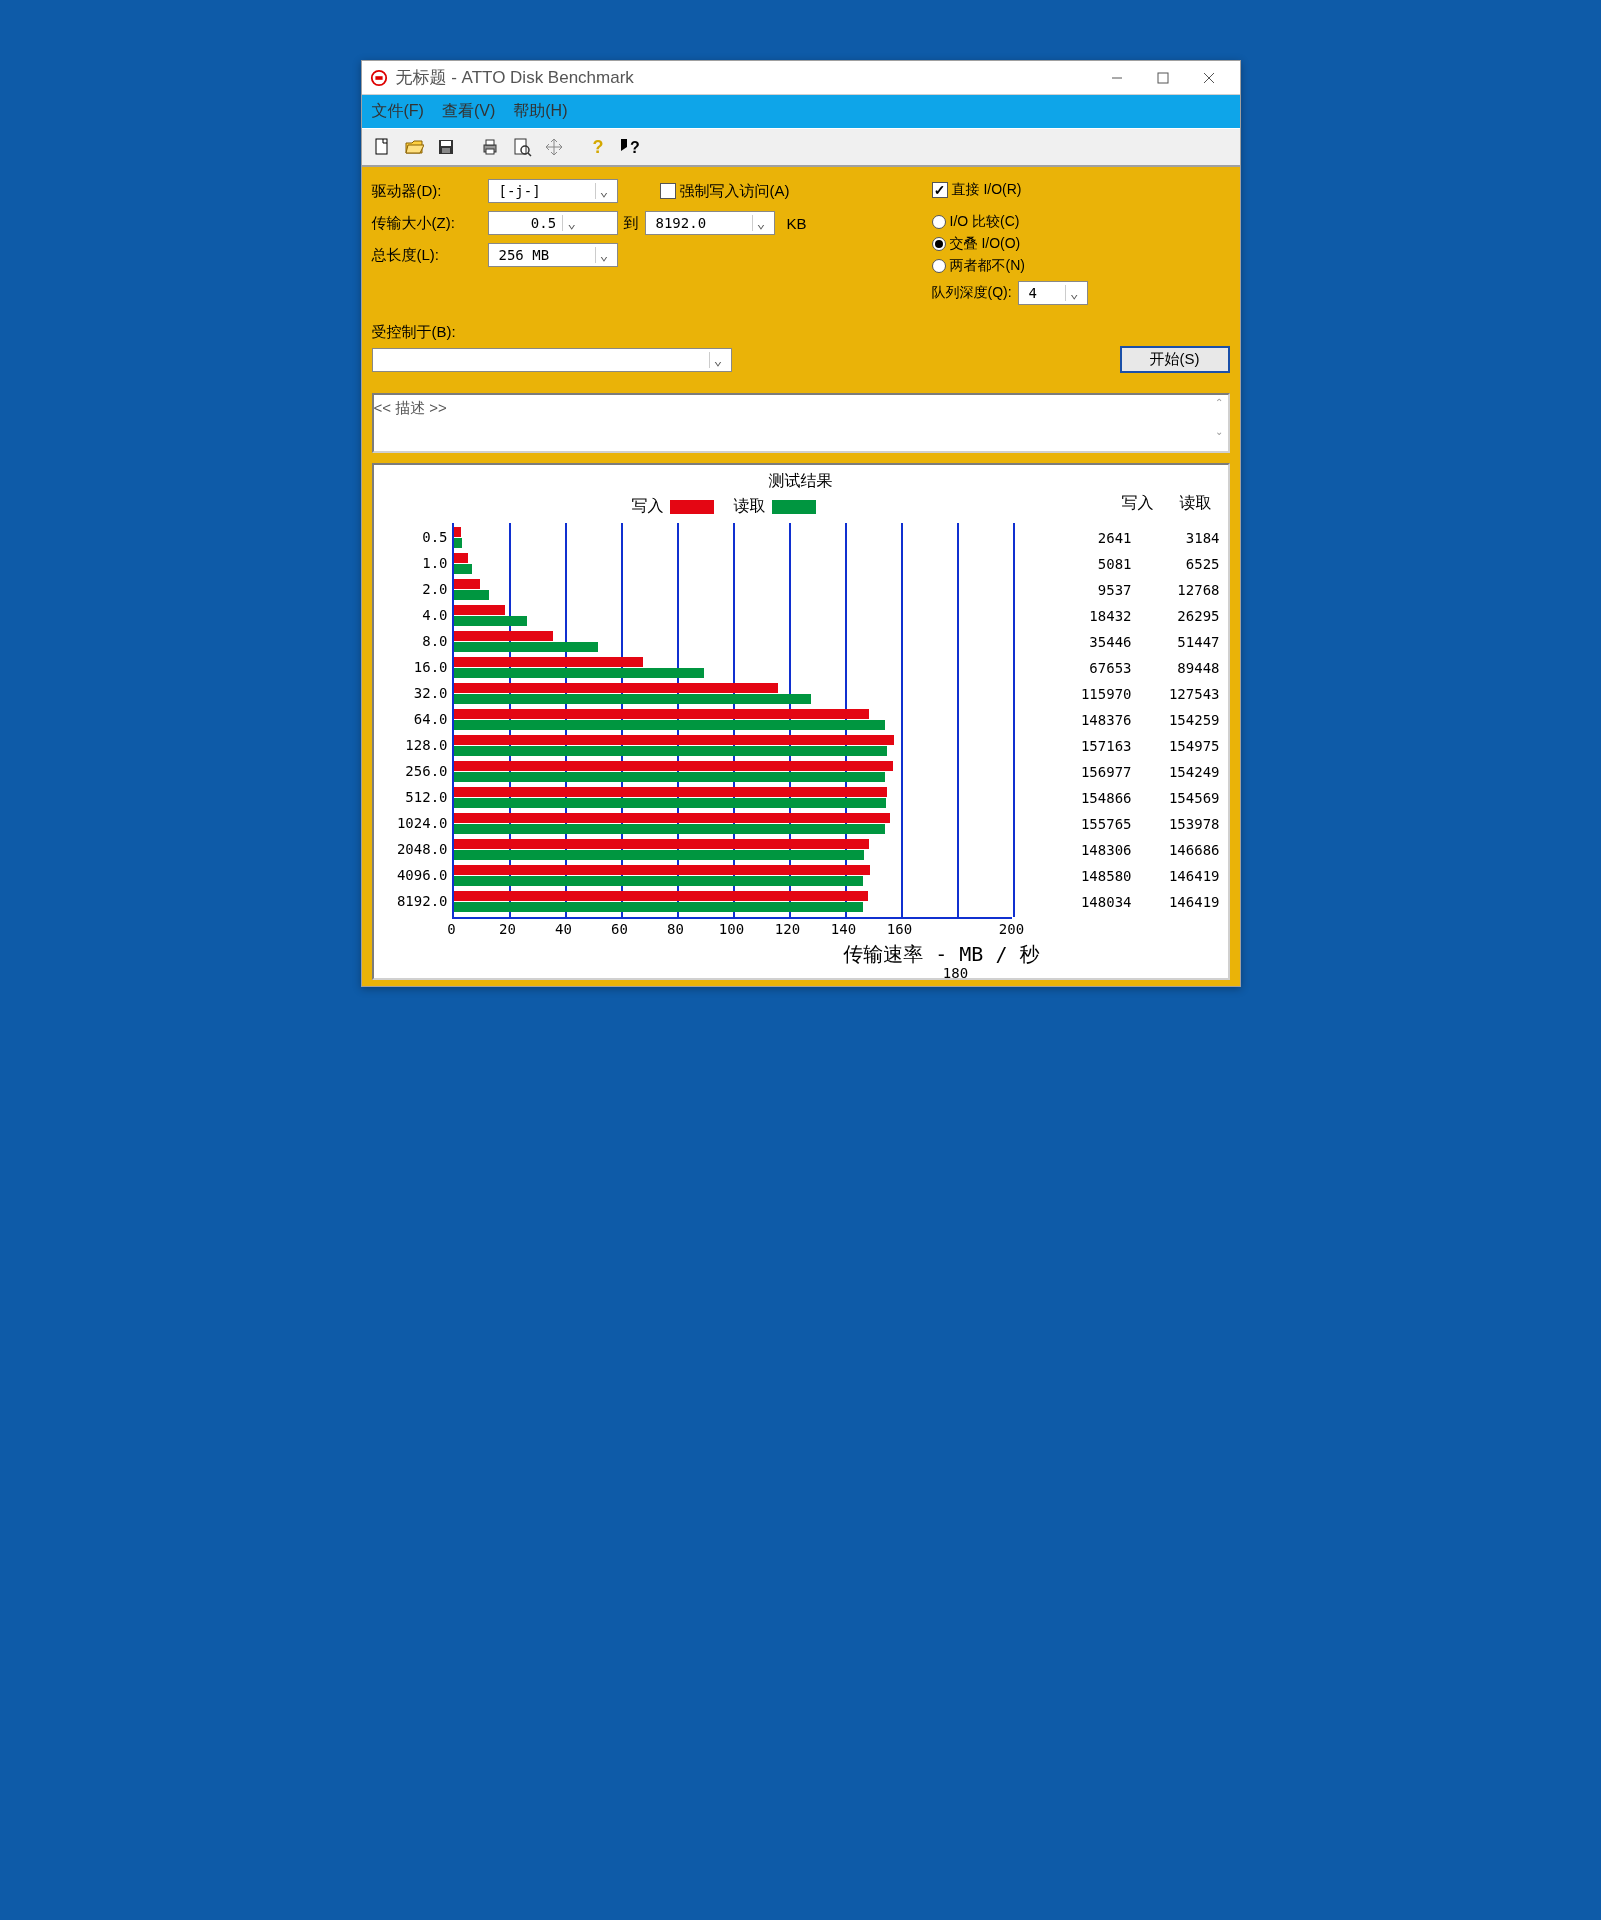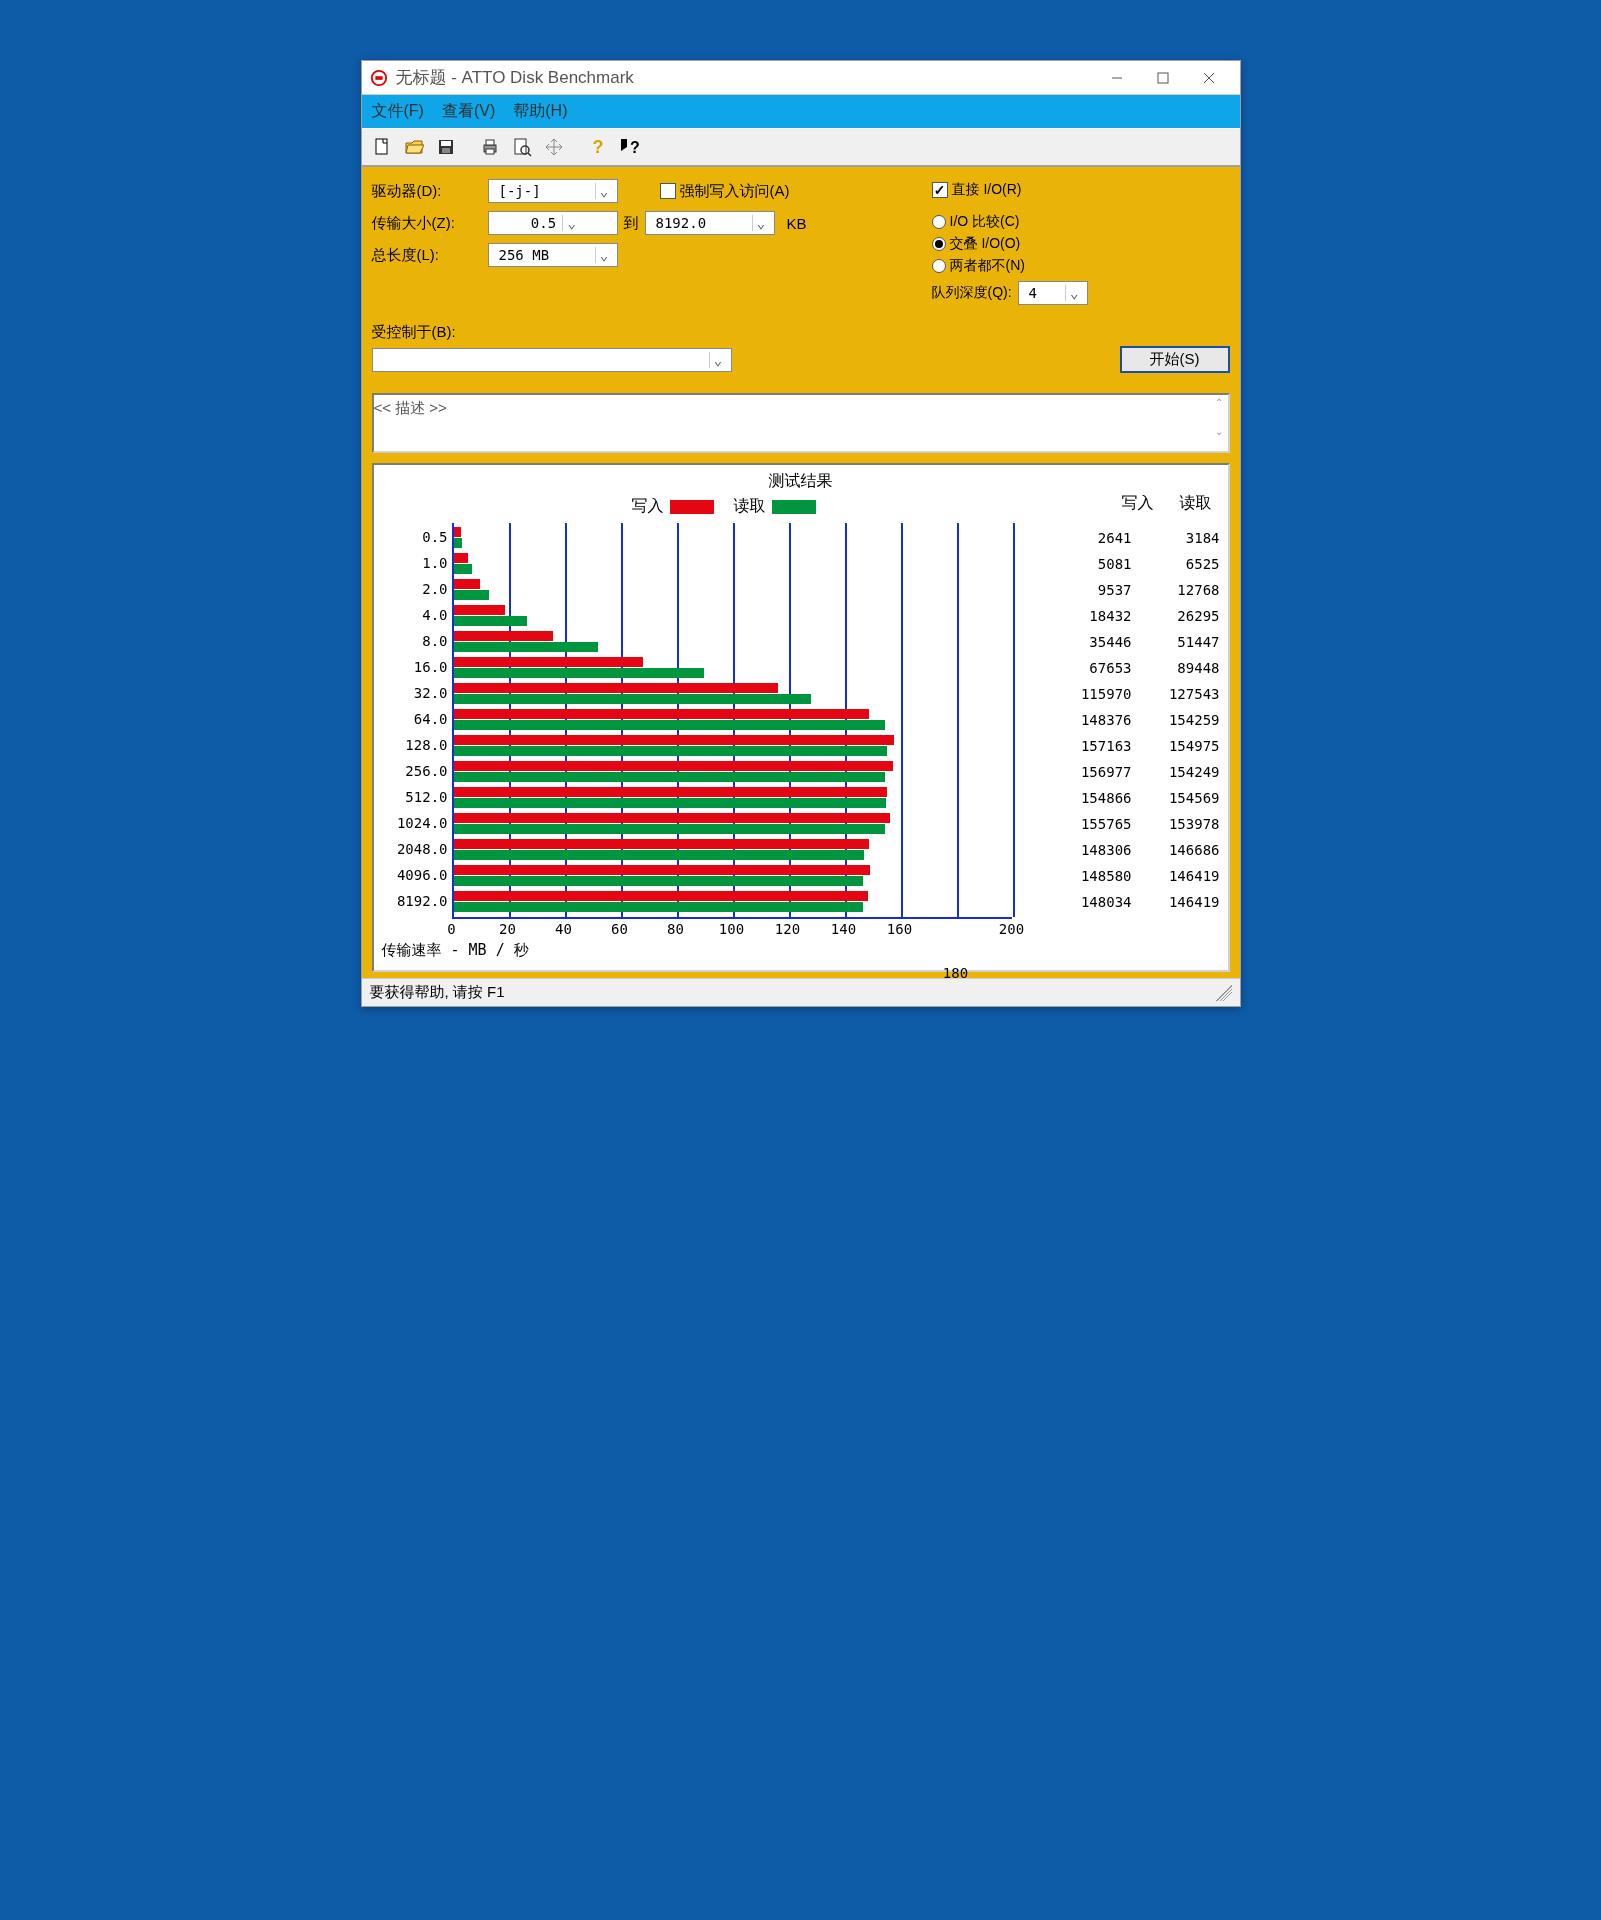--- a/index.html
+++ b/index.html
@@ -205,21 +205,21 @@
 }
 .xaxis {
   display: flex;
   margin-left: 70px;
   position: relative;
   height: 20px;
   font-family: "SimSun", monospace;
   font-size: 14px;
 }
 .xtick { position: absolute; transform: translateX(-50%); top: 2px; }
-.xaxis-label { text-align: left; margin-top: 2px; font-family: "SimSun", monospace; font-size: 15px; }
+.xaxis-label { text-align: right; margin-top: 2px; font-family: "SimSun", monospace; font-size: 20px; }
 
 .values-wrap .value-row {
   display: flex;
   justify-content: flex-end;
   gap: 18px;
   font-family: "SimSun", monospace;
   font-size: 14px;
 }
 .values-wrap .value-row span { width: 70px; text-align: right; }
 
@@ -576,18 +576,14 @@
             <div class="value-row" style="height: 26px; line-height: 26px;">
               <span>148034</span>
               <span>146419</span>
             </div>
           </div>
       </div>
     </div>
 
   </div>
 
-  <div class="statusbar">
-    <span>要获得帮助, 请按 F1</span>
-    <span class="grip"></span>
-  </div>
 
 </div>
 
 </body></html>

